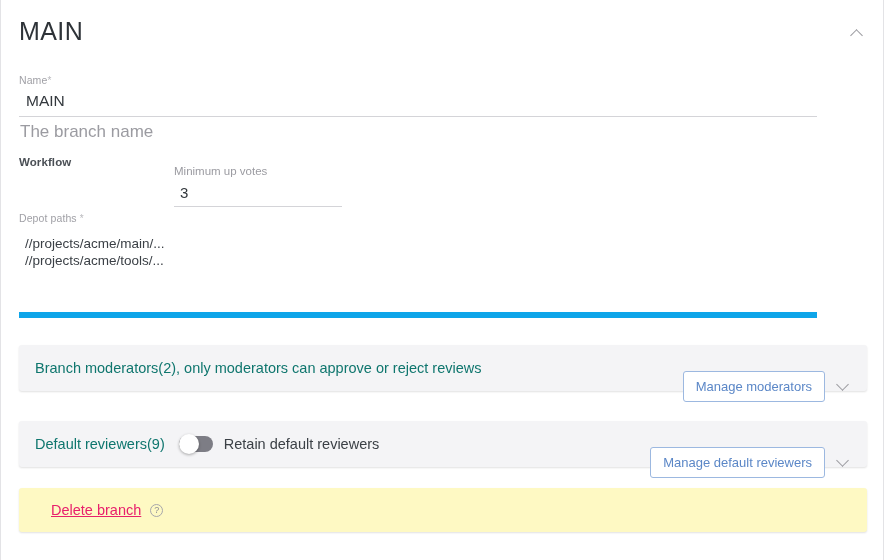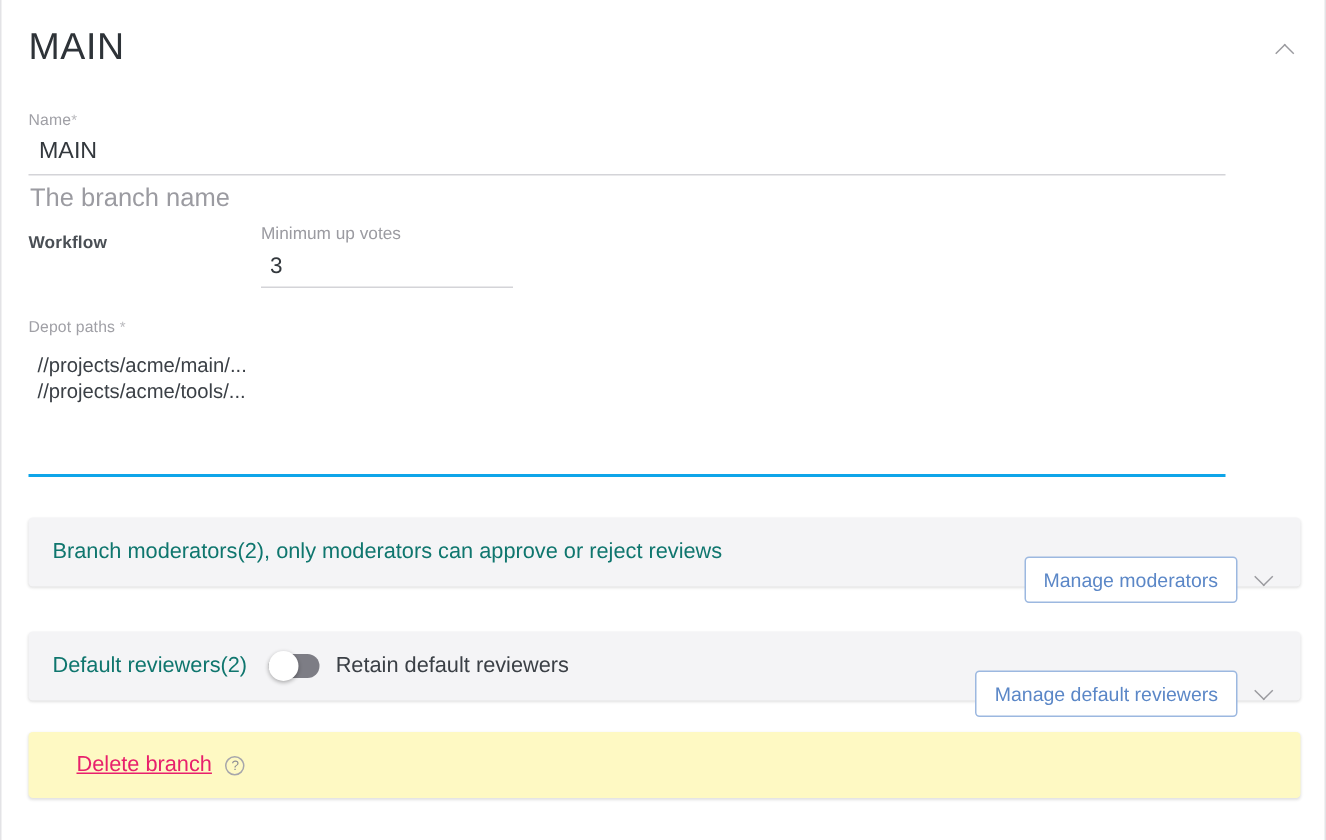--- a/index.html
+++ b/index.html
@@ -118,21 +118,21 @@
     color: #4b5057;
   }
   .select-caret {
     position: absolute;
     right: 4px;
     top: 5px;
   }
 
   .votes-field {
     position: absolute;
-    left: 173px; top: 150px;
+    left: 173px; top: 165px;
     width: 168px;
   }
   .votes-label {
     font-size: 11.5px;
     color: #9b9ba1;
   }
   .votes-input {
     display: block;
     width: 100%;
     border: none;
@@ -150,21 +150,21 @@
     position: absolute;
     left: 18px; top: 212px;
     width: 798px;
   }
   .depot-area {
     display: block;
     width: 100%;
     height: 90px;
     resize: none;
     border: none;
-    border-bottom: 2px solid #0ea5e9;
+    border-bottom: 6px solid #0ea5e9;
     outline: none;
     background: transparent;
     font-family: "Liberation Sans", sans-serif;
     font-size: 13.5px;
     line-height: 17px;
     color: #3b4046;
     padding: 7px 0 0 6px;
     margin-top: 4px;
     overflow: hidden;
   }
@@ -308,21 +308,21 @@
     <div class="panel-text">Branch moderators(2), only moderators can approve or reject reviews</div>
     <div class="panel-right">
       <button class="outline-btn">Manage moderators</button>
       <div class="panel-chev">
         <span class="chev down"></span>
       </div>
     </div>
   </div>
 
   <div class="panel reviewers">
-    <div class="panel-text">Default reviewers(2)</div>
+    <div class="panel-text">Default reviewers(9)</div>
     <div class="toggle">
       <div class="knob"></div>
     </div>
     <div class="toggle-label">Retain default reviewers</div>
     <div class="panel-right">
       <button class="outline-btn">Manage default reviewers</button>
       <div class="panel-chev">
         <span class="chev down"></span>
       </div>
     </div>

